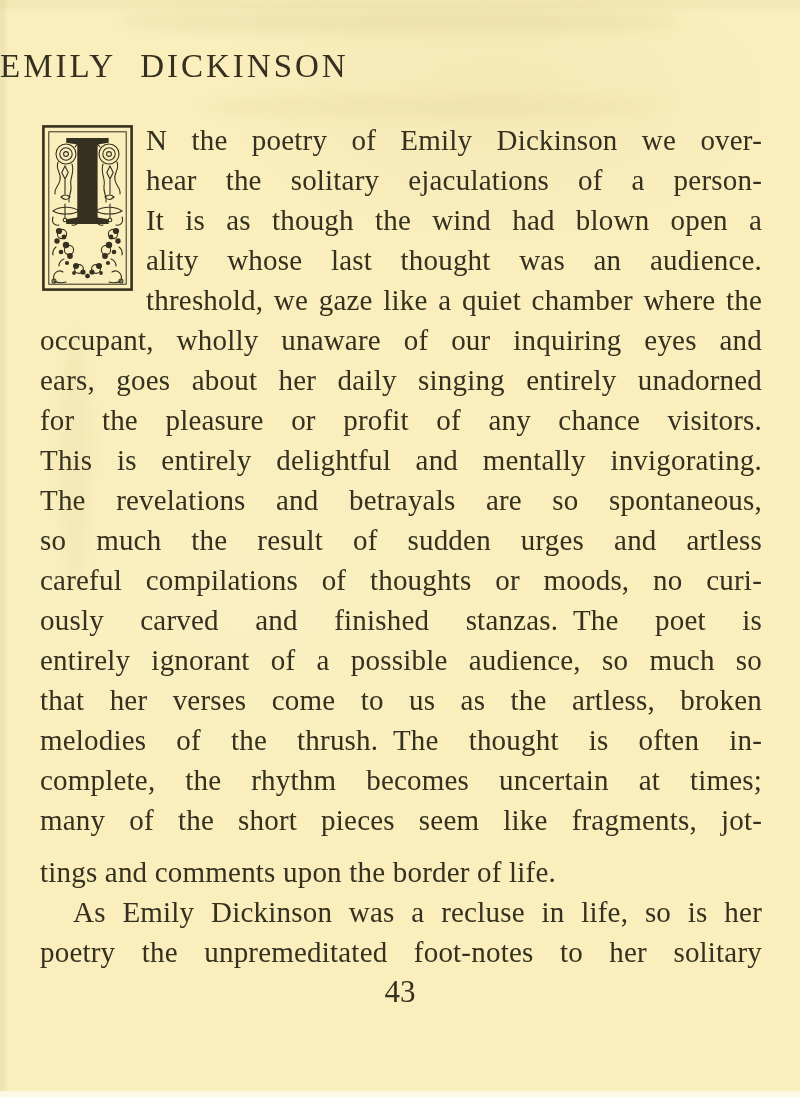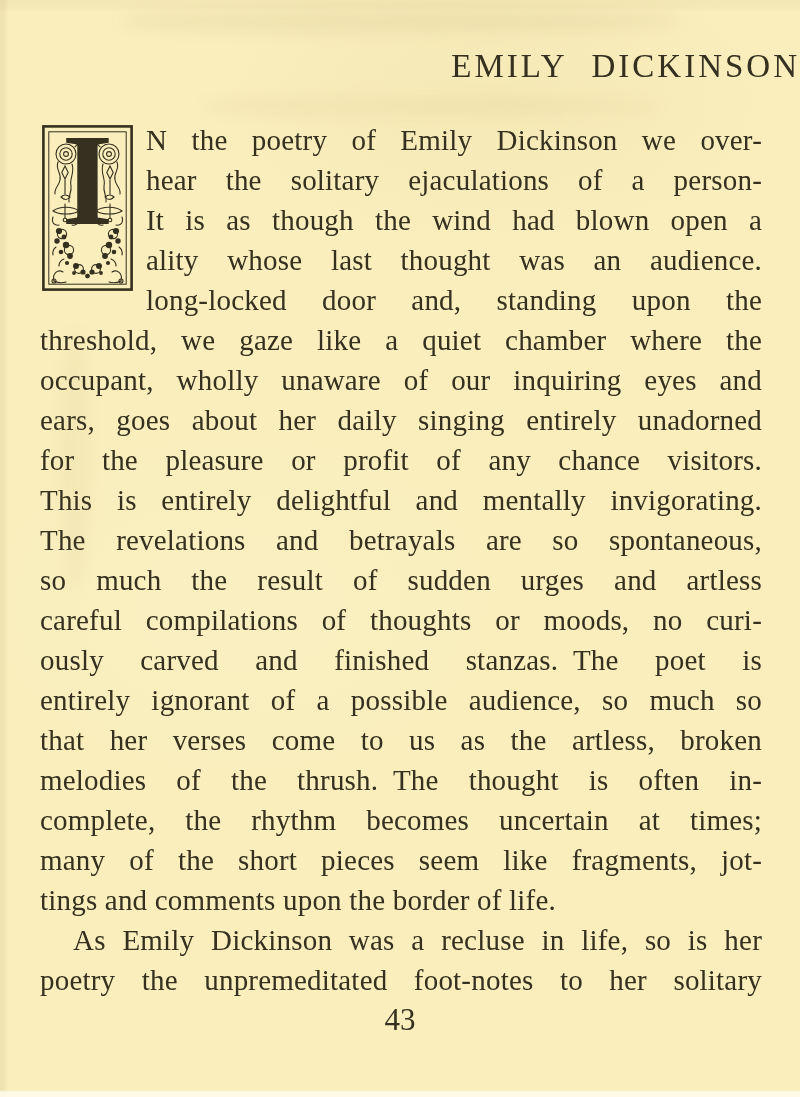--- a/index.html
+++ b/index.html
@@ -24,41 +24,41 @@
     position:absolute; border-radius:50%;
     background:rgba(165,145,85,.10); filter:blur(7px);
     pointer-events:none;
   }
   .g1{left:120px;top:8px;width:560px;height:26px;}
   .g2{left:200px;top:96px;width:460px;height:20px;background:rgba(165,145,85,.07);}
   .g3{left:60px;top:330px;width:30px;height:260px;background:rgba(165,145,85,.05);}
 
   .page-title{
     margin:46px 0 0 0;
-    text-align:right;
+    text-align:left;
     font-size:33px; font-weight:400;
     line-height:40px;
     letter-spacing:3px;
     word-spacing:14px;
     color:var(--ink);
   }
   .article{
     margin:34px 0 0 0;
     padding:0 38px 0 40px;
   }
   .tline{
     font-size:29px;
     line-height:40px;
     text-align:justify;
     text-align-last:justify;
     letter-spacing:.2px;
     white-space:nowrap; 
     overflow:visible;
   }
-  .tline.para-end{ text-align-last:left; }
+  .tline.para-end{ text-align-last:left;margin-top:12px; }
   .tline.indent{ text-indent:33px; }
   .dropcap-box{
     float:left;
     width:91px;height:166px;
     margin:5px 13px 6px 2px;
   }
   .dropcap-box svg{display:block;width:91px;height:166px;}
   .page-footer{
     clear:both;
     text-align:center;
@@ -126,21 +126,20 @@
         <use href="#orn" transform="translate(91,0) scale(-1,1)"></use>
       </g>
       <text x="45.5" y="99" text-anchor="middle" font-family="'Liberation Serif', serif" font-size="132" font-weight="bold" fill="#35301f">I</text>
     </svg>
   </div>
 
   <div class="tline">N the poetry of Emily Dickinson we over-</div>
   <div class="tline">hear the solitary ejaculations of a person-</div>
   <div class="tline">It is as though the wind had blown open a</div>
   <div class="tline">ality whose last thought was an audience.</div>
-  <div class="tline">long-locked door and, standing upon the</div>
   <div class="tline">threshold, we gaze like a quiet chamber where the</div>
   <div class="tline">occupant, wholly unaware of our inquiring eyes and</div>
   <div class="tline">ears, goes about her daily singing entirely unadorned</div>
   <div class="tline">for the pleasure or profit of any chance visitors.</div>
   <div class="tline">This is entirely delightful and mentally invigorating.</div>
   <div class="tline">The revelations and betrayals are so spontaneous,</div>
   <div class="tline">so much the result of sudden urges and artless</div>
   <div class="tline">careful compilations of thoughts or moods, no curi-</div>
   <div class="tline">ously carved and finished stanzas. The poet is</div>
   <div class="tline">entirely ignorant of a possible audience, so much so</div>

